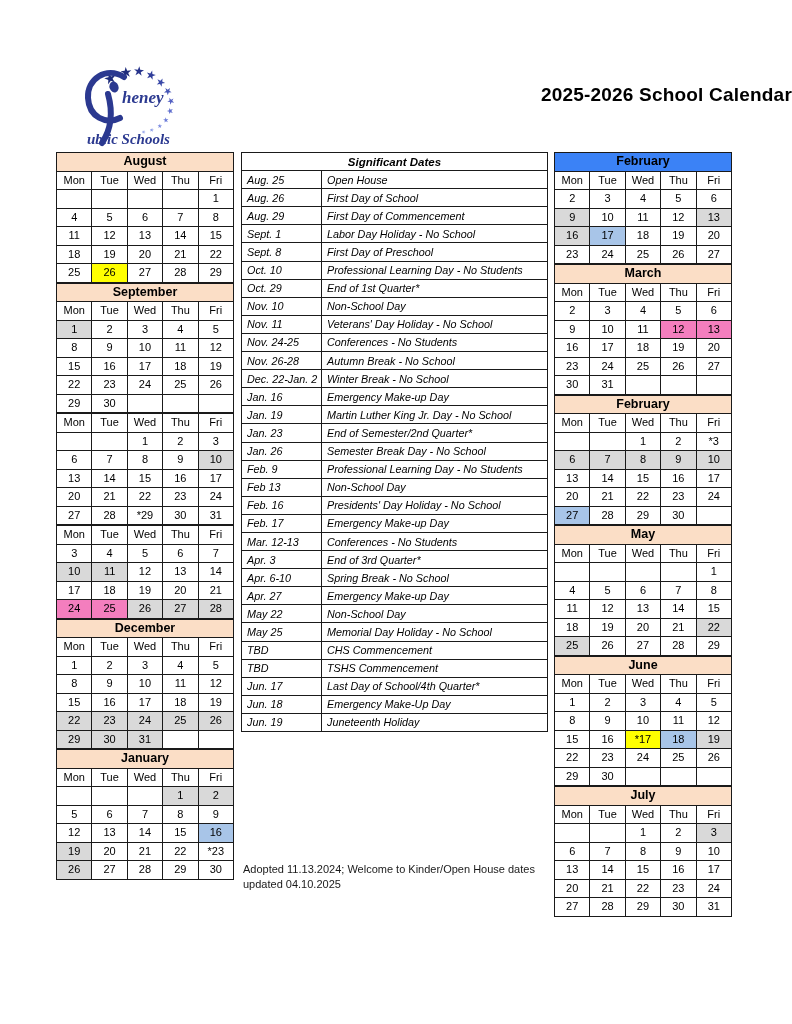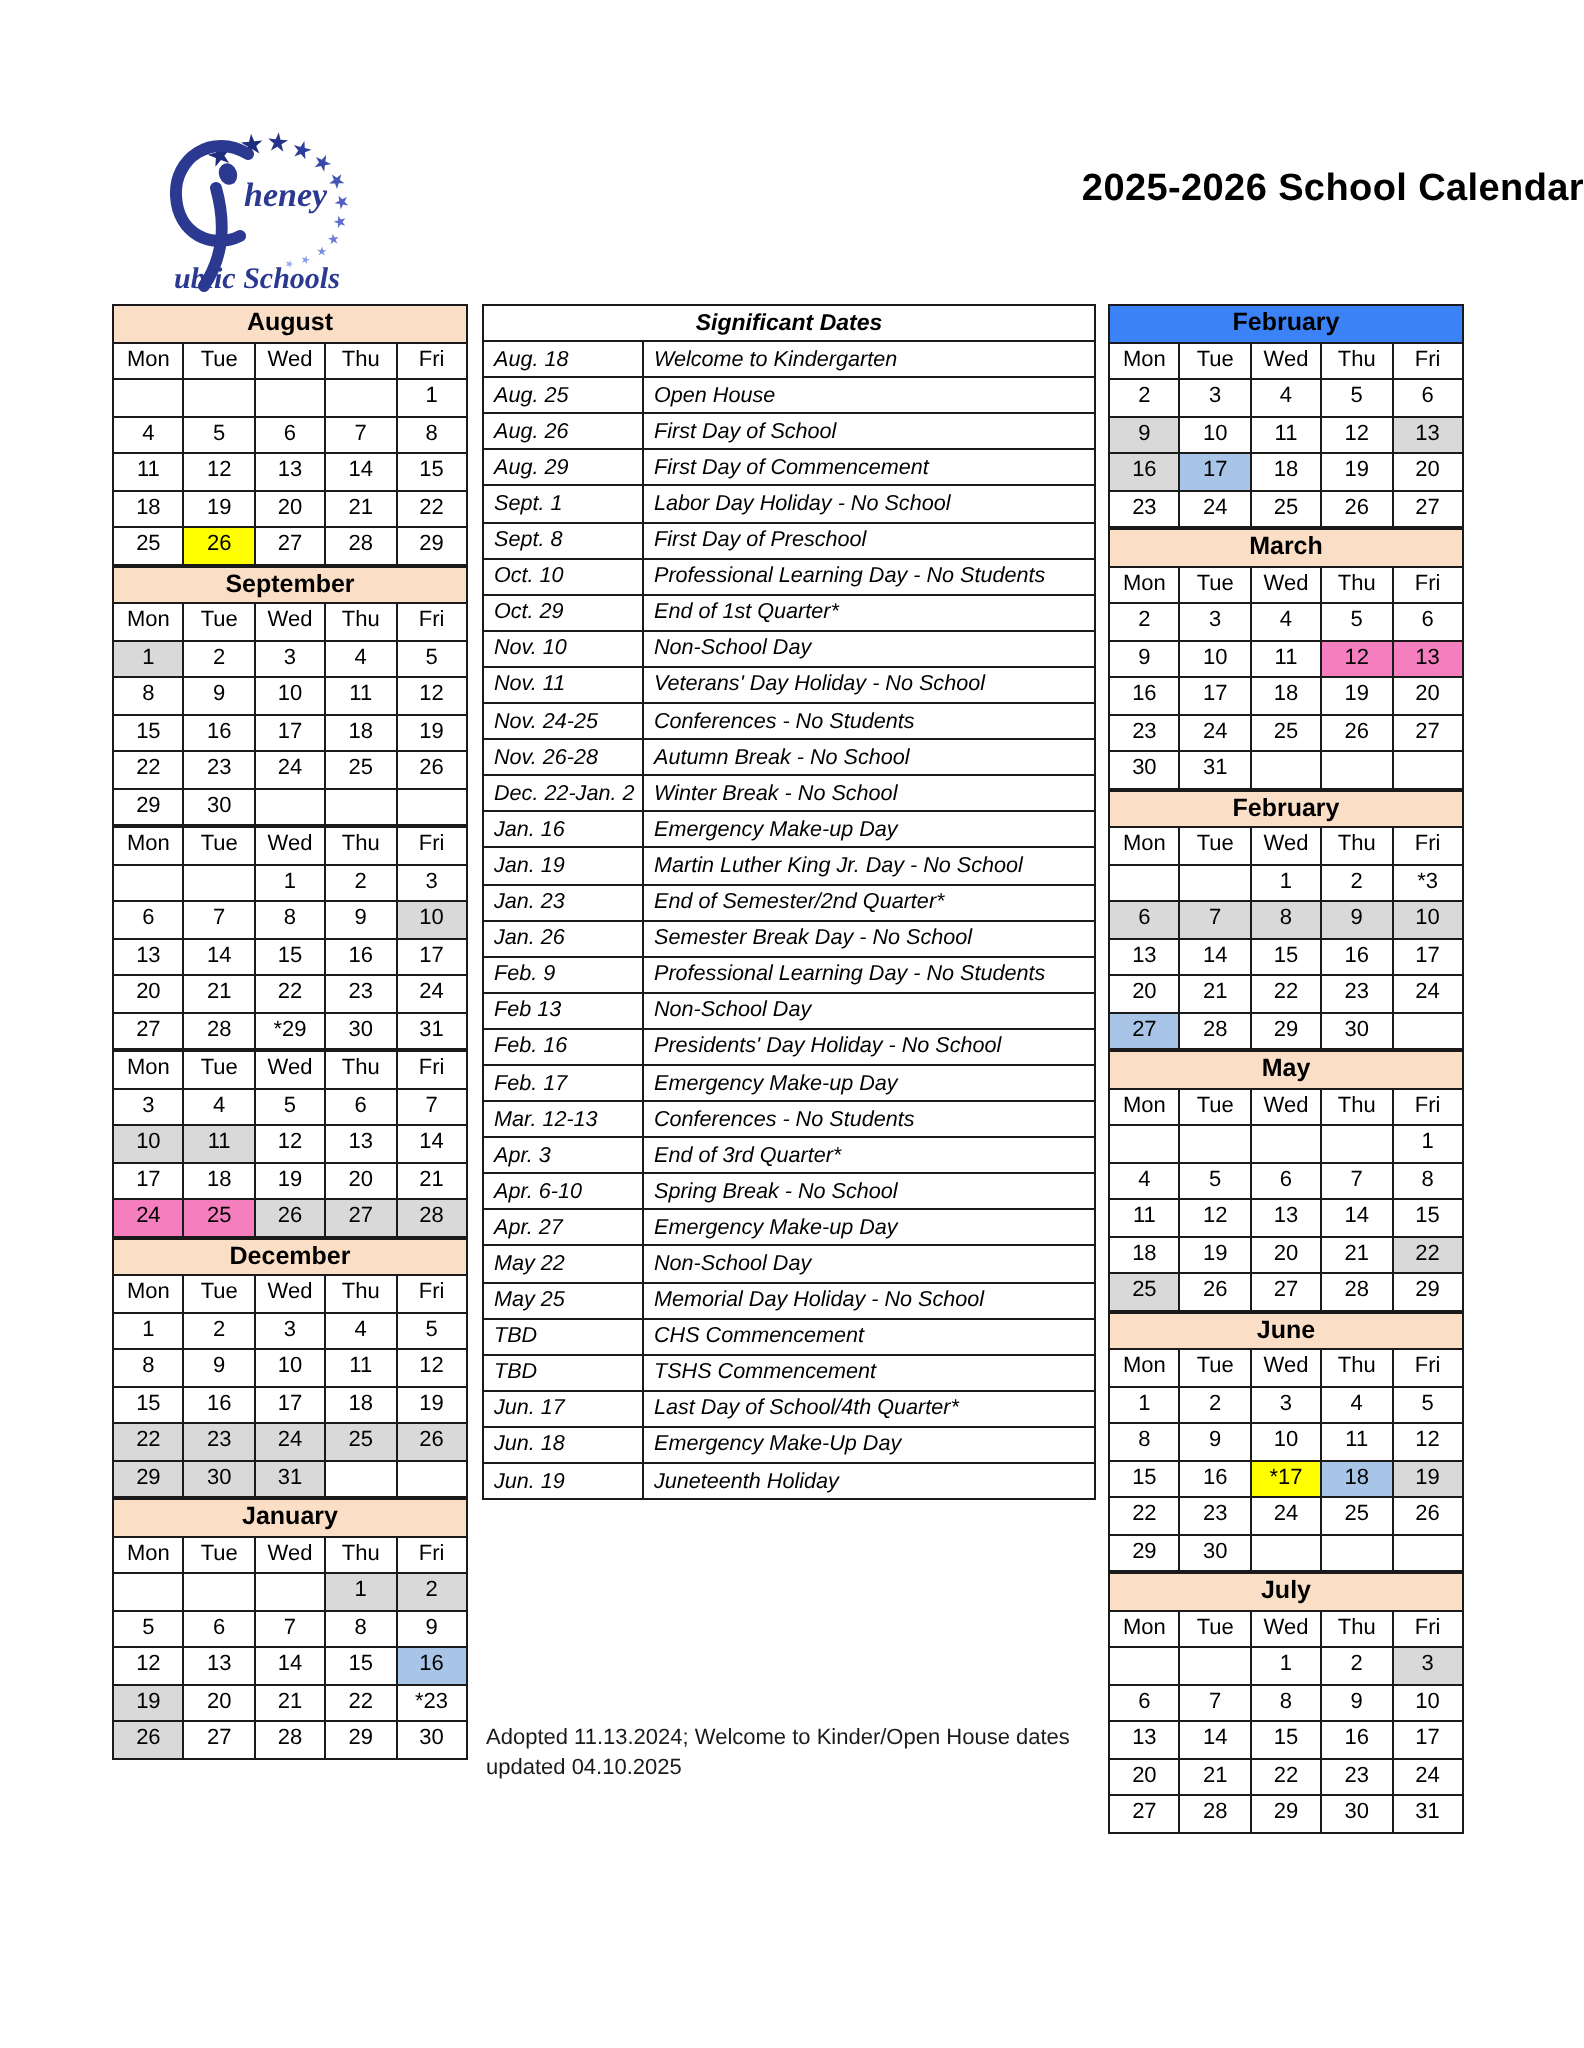--- a/index.html
+++ b/index.html
@@ -358,24 +358,20 @@
   <table id="sig-table">
     <colgroup>
         <col style="width:80px">
         <col>
       </colgroup>
     <tbody id="sig-body">
         <tr>
           <td colspan="2" class="sig-title">Significant Dates</td>
         </tr>
         <tr>
-          <td>Aug. 18</td>
-          <td>Welcome to Kindergarten</td>
-        </tr>
-        <tr>
           <td>Aug. 25</td>
           <td>Open House</td>
         </tr>
         <tr>
           <td>Aug. 26</td>
           <td>First Day of School</td>
         </tr>
         <tr>
           <td>Aug. 29</td>
           <td>First Day of Commencement</td>

